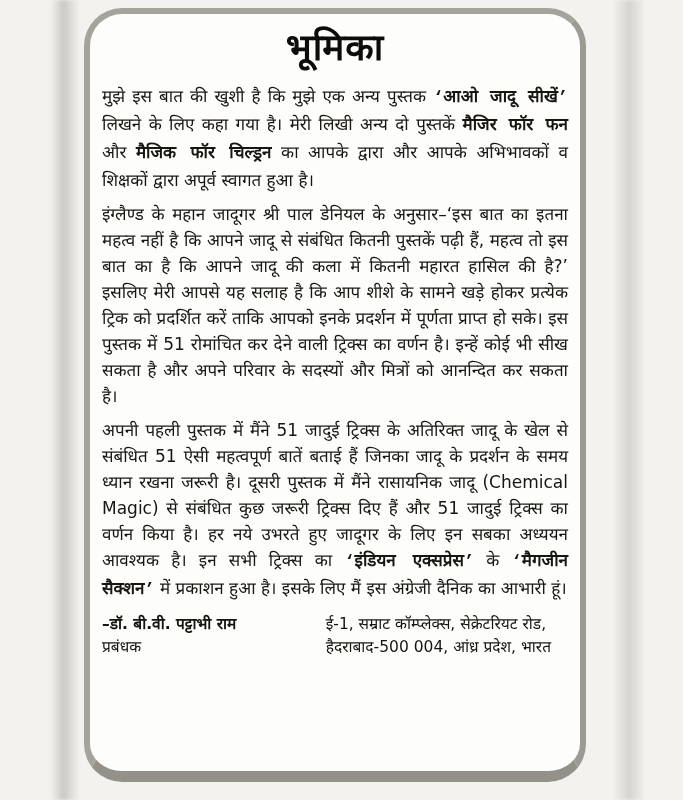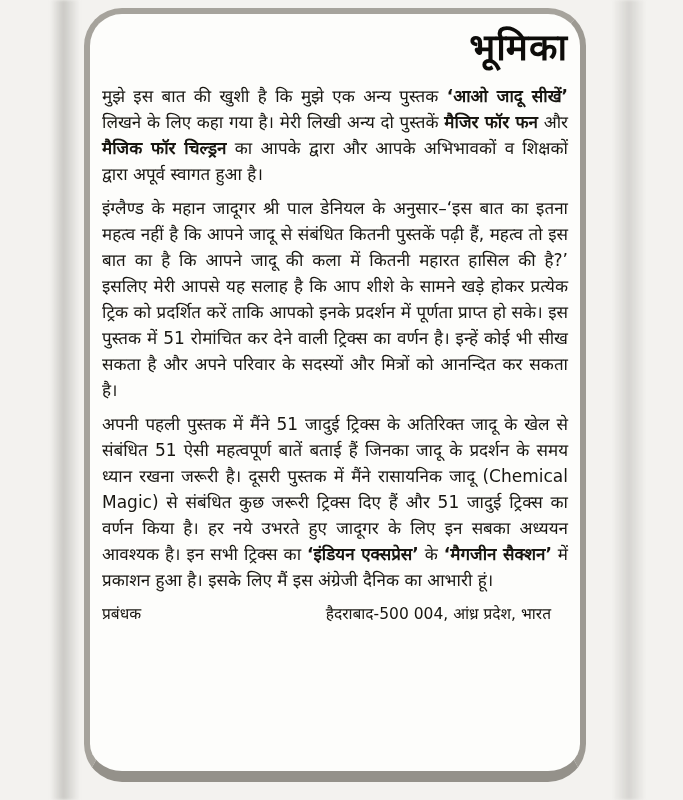--- a/index.html
+++ b/index.html
@@ -33,35 +33,35 @@
     border-bottom:11px solid #94918a;
     border-right-color:#9d9a93;
     border-radius:38px;
   }
   .content {
     position:absolute;
     left:102px; top:20px;
     width:466px;
   }
   .title {
-    text-align:right;
+    text-align:center;
     font-size:37px;
     font-weight:bold;
     letter-spacing:1px;
     margin:0 0 12px 0;
     color:#0d0c0a;
   }
   p.para {
     margin:0 0 8px 0;
     font-size:17px;
     line-height:26px;
     text-align:justify;
     color:#181611;
   }
-  p.para .b { font-weight:bold; }
+  p.para .b { font-weight:bold;font-family:Liberation Mono, monospace; }
   .footer {
     display:flex;
     justify-content:space-between;
     margin-top:10px;
     font-size:15.5px;
     line-height:23px;
   }
   .footer .col-left { width:46%; }
   .footer .col-right { width:52%; }
   .footer .author { font-weight:bold; }
@@ -81,22 +81,24 @@
   <p class="para"><span>मुझे इस बात की खुशी है कि मुझे एक अन्य पुस्तक </span><span class="b">‘आओ जादू सीखें’</span><span> लिखने के लिए कहा गया है। मेरी लिखी अन्य दो पुस्तकें </span><span class="b">मैजिर फॉर फन</span><span> और </span><span class="b">मैजिक फॉर चिल्ड्रन</span><span> का आपके द्वारा और आपके अभिभावकों व शिक्षकों द्वारा अपूर्व स्वागत हुआ है।</span></p>
 
   <p class="para"><span>इंग्लैण्ड के महान जादूगर श्री पाल डेनियल के अनुसार–‘इस बात का इतना महत्व नहीं है कि आपने जादू से संबंधित कितनी पुस्तकें पढ़ी हैं, महत्व तो इस बात का है कि आपने जादू की कला में कितनी महारत हासिल की है?’ इसलिए मेरी आपसे यह सलाह है कि आप शीशे के सामने खड़े होकर प्रत्येक ट्रिक को प्रदर्शित करें ताकि आपको इनके प्रदर्शन में पूर्णता प्राप्त हो सके। इस पुस्तक में 51 रोमांचित कर देने वाली ट्रिक्स का वर्णन है। इन्हें कोई भी सीख सकता है और अपने परिवार के सदस्यों और मित्रों को आनन्दित कर सकता है।</span></p>
 
   <p class="para"><span>अपनी पहली पुस्तक में मैंने 51 जादुई ट्रिक्स के अतिरिक्त जादू के खेल से संबंधित 51 ऐसी महत्वपूर्ण बातें बताई हैं जिनका जादू के प्रदर्शन के समय ध्यान रखना जरूरी है। दूसरी पुस्तक में मैंने रासायनिक जादू (Chemical Magic) से संबंधित कुछ जरूरी ट्रिक्स दिए हैं और 51 जादुई ट्रिक्स का वर्णन किया है। हर नये उभरते हुए जादूगर के लिए इन सबका अध्ययन आवश्यक है। इन सभी ट्रिक्स का </span><span class="b">‘इंडियन एक्सप्रेस’</span><span> के </span><span class="b">‘मैगजीन सैक्शन’</span><span> में प्रकाशन हुआ है। इसके लिए मैं इस अंग्रेजी दैनिक का आभारी हूं।</span></p>
 
 
 
   <div class="footer">
     <div class="col-left">
+      <div class="author">–डॉ. बी.वी. पट्टाभी राम</div>
       <div>प्रबंधक</div>
 
     </div>
     <div class="col-right">
+      <div>ई-1, सम्राट कॉम्प्लेक्स, सेक्रेटरियट रोड,</div>
       <div>हैदराबाद-500 004, आंध्र प्रदेश, भारत</div>
 
     </div>
   </div>
 
 </div>
 
 </body></html>

